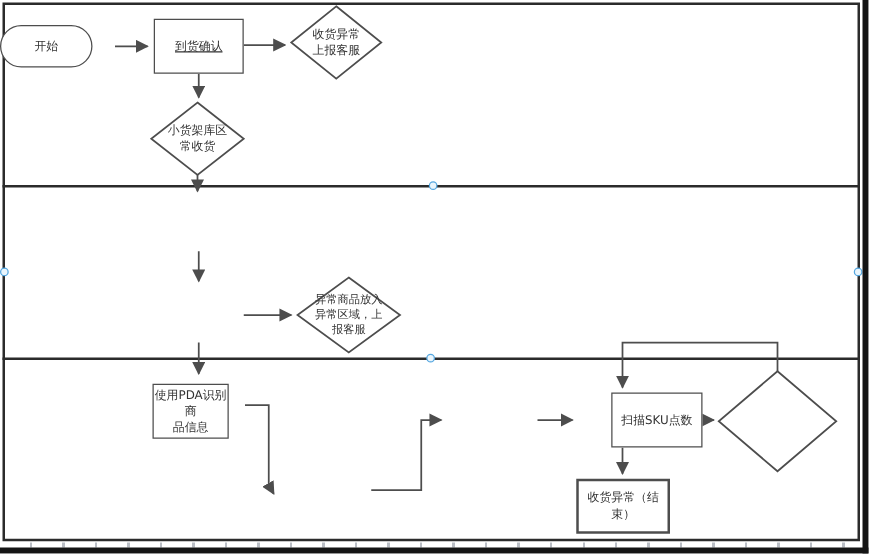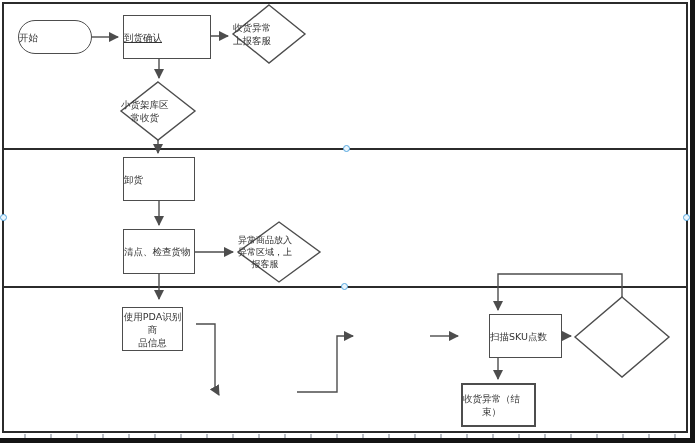--- a/index.html
+++ b/index.html
@@ -23,31 +23,31 @@
     border:1.5px solid #55a7e0;background:#eaf5fc;box-sizing:border-box;}
   .h-top{left:343px;top:145px;}
   .h-bottom{left:341px;top:283px;}
   .h-left{left:0px;top:214px;}
   .h-right{left:683px;top:214px;}
   
   svg.edges{position:absolute;left:0;top:0;width:695px;height:443px;}
   svg.edges path.edge{stroke:#4d4d4d;stroke-width:1.4;fill:none;}
   svg.edges polygon.diamond{fill:#ffffff;stroke:#4d4d4d;stroke-width:1.4;}
   
-  .node{position:absolute;box-sizing:border-box;display:flex;align-items:center;justify-content:flex-start;
+  .node{position:absolute;box-sizing:border-box;display:flex;align-items:center;justify-content:center;
     text-align:center;font-size:9.5px;line-height:13px;white-space:pre-line;color:#333;}
   .rect{background:#ffffff;border:1.4px solid #4d4d4d;}
   .dlabel{background:transparent;border:none;}
-  .n-start{left:18px;top:20px;width:74px;height:34px;border-radius:17px;}
-  .n-confirm{left:123px;top:15px;width:88px;height:44px;text-decoration:underline;}
+  .n-start{left:0;top:20px;width:74px;height:34px;border-radius:17px;}
+  .n-confirm{left:123px;top:15px;width:72px;height:44px;text-decoration:underline;}
   .d-report{left:233px;top:5px;width:72px;height:58px;}
   .d-normal{left:121px;top:82px;width:74px;height:58px;}
   .n-unload{left:123px;top:157px;width:72px;height:44px;}
   .n-count{left:123px;top:229px;width:72px;height:45px;}
-  .d-abnormal{left:238px;top:222px;width:82px;height:60px;font-size:9px;line-height:12px;}
+  .d-abnormal{left:238px;top:222px;width:82px;height:60px;font-size:9px;line-height:12px;font-family:Liberation Mono, monospace;}
   .n-pda{left:122px;top:307px;width:61px;height:44px;}
   .n-enter{left:222px;top:353px;width:75px;height:78px;line-height:15px;}
   .n-scanbox{left:357px;top:314px;width:73px;height:44px;}
   .n-scansku{left:462px;top:314px;width:73px;height:44px;margin-left:27px;}
   .n-complete{left:461px;top:383px;width:75px;height:44px;border-width:2px;}
   .d-newold{left:575px;top:297px;width:94px;height:80px;font-size:9px;line-height:12.5px;}
   .node .label{pointer-events:none;}
 </style>
 </head>
 <body>
@@ -92,26 +92,20 @@
   </div>
   <div class="node dlabel d-report">
     <span class="label">收货异常
 上报客服</span>
   </div>
   <div class="node dlabel d-normal">
     <span class="label">小货架库区
 常收货</span>
   </div>
 
-  <div class="node rect n-unload">
-    <span class="label">卸货</span>
-  </div>
-  <div class="node rect n-count">
-    <span class="label">清点、检查货物</span>
-  </div>
   <div class="node dlabel d-abnormal">
     <span class="label">异常商品放入
 异常区域，上
 报客服</span>
   </div>
 
   <div class="node rect n-pda">
     <span class="label">使用PDA识别商
 品信息</span>
   </div>

